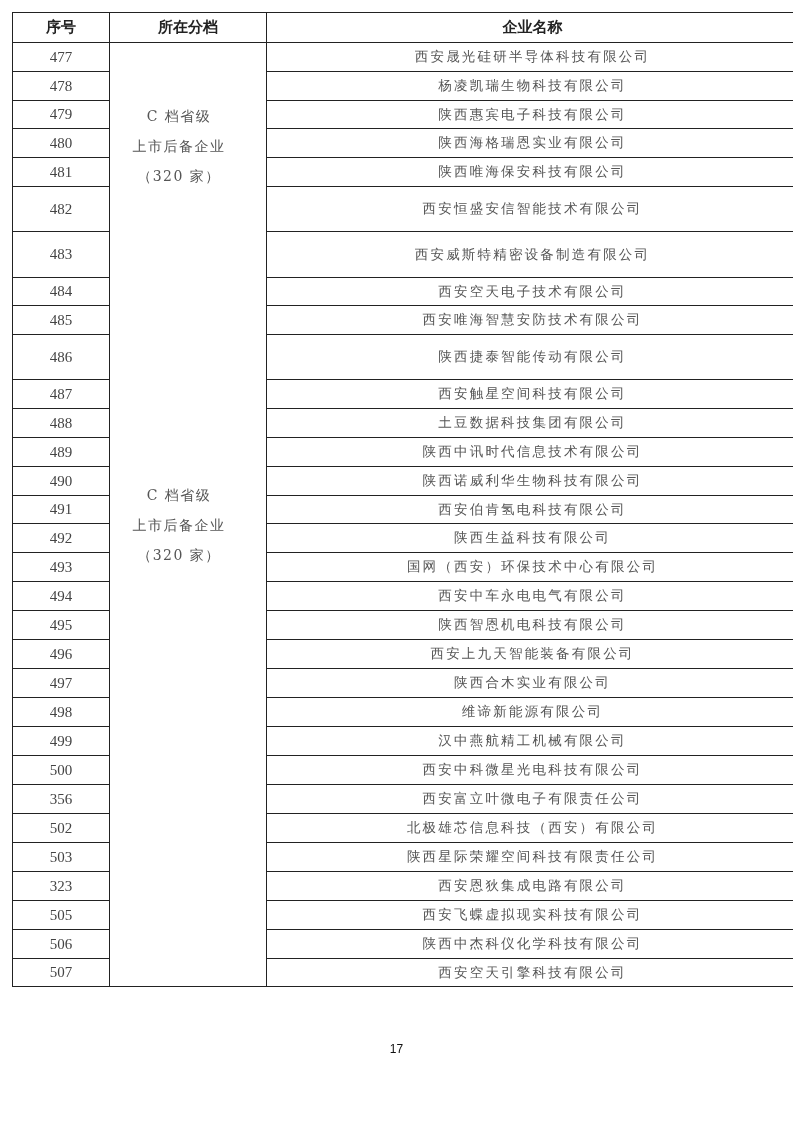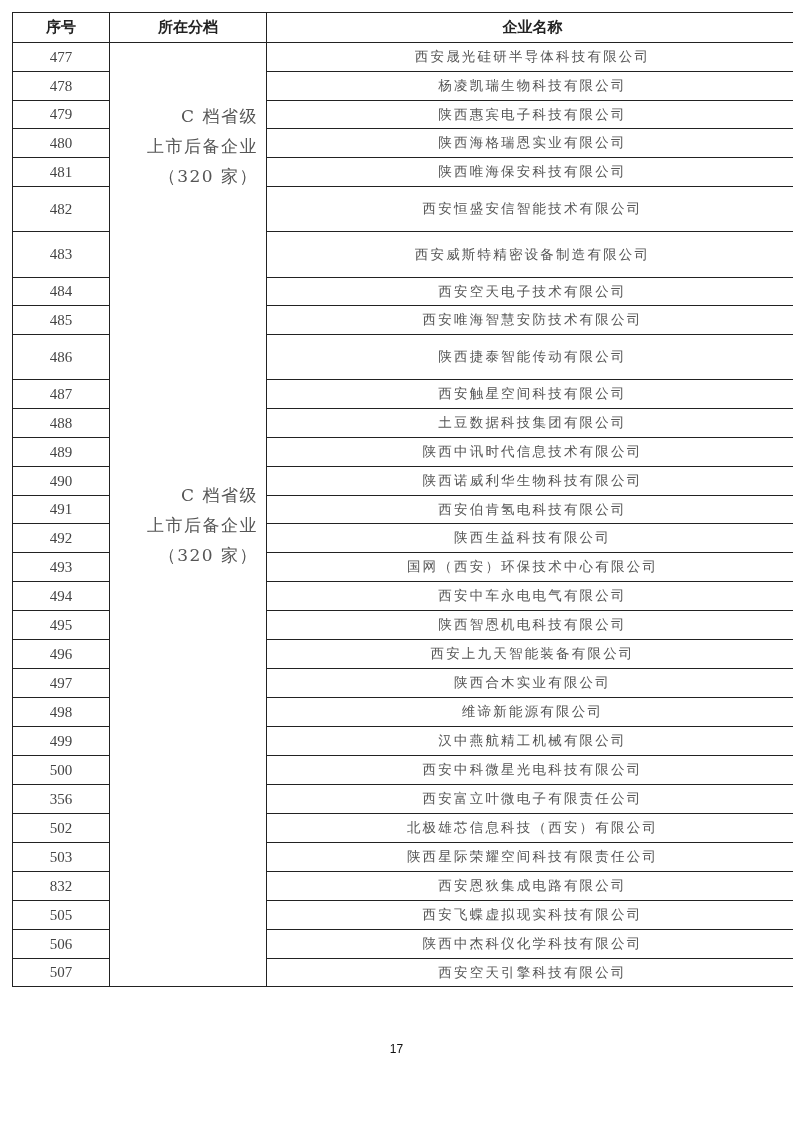--- a/index.html
+++ b/index.html
@@ -6,22 +6,22 @@
   body { width:793px; height:1122px; position:relative; overflow:hidden;
          font-family:"DejaVu Serif","Liberation Serif",serif; color:#333; }
   .tbl { position:absolute; left:12px; top:12px; width:786px;
          border-collapse:collapse; table-layout:fixed; }
   .tbl td, .tbl th { border:1px solid #222; padding:0; text-align:center;
          vertical-align:middle; font-size:13.5px; color:#444; }
   .tbl th { font-family:"DejaVu Sans","Liberation Sans",sans-serif;
          font-weight:bold; font-size:15px; color:#222; height:29px; }
   .tbl td.name { letter-spacing:2.2px; font-size:13.5px; color:#555; }
   .tbl td.num { font-family:"Liberation Serif","DejaVu Serif",serif; font-size:15px; color:#444; }
-  .cat { position:absolute; left:100px; width:158px; text-align:right;
-         font-size:17px; color:#555; line-height:30px; letter-spacing:1.5px; }
+  .cat { position:absolute; left:100px; width:158px; text-align:center;
+         font-size:14px; color:#555; line-height:30px; letter-spacing:1.5px; }
   .footer { position:absolute; top:1042px; left:0; width:793px; text-align:center;
          font-family:"Liberation Sans","DejaVu Sans",sans-serif; font-size:12px; color:#111; }
 </style>
 </head>
 <body>
 
 <table class="tbl">
   <colgroup>
     <col style="width:97px">
     <col style="width:157px">
@@ -138,21 +138,21 @@
       </tr>
       <tr style="height: 29px;">
         <td class="num">502</td>
         <td class="name">北极雄芯信息科技（西安）有限公司</td>
       </tr>
       <tr style="height: 29px;">
         <td class="num">503</td>
         <td class="name">陕西星际荣耀空间科技有限责任公司</td>
       </tr>
       <tr style="height: 29px;">
-        <td class="num">832</td>
+        <td class="num">323</td>
         <td class="name">西安恩狄集成电路有限公司</td>
       </tr>
       <tr style="height: 29px;">
         <td class="num">505</td>
         <td class="name">西安飞蝶虚拟现实科技有限公司</td>
       </tr>
       <tr style="height: 29px;">
         <td class="num">506</td>
         <td class="name">陕西中杰科仪化学科技有限公司</td>
       </tr>

